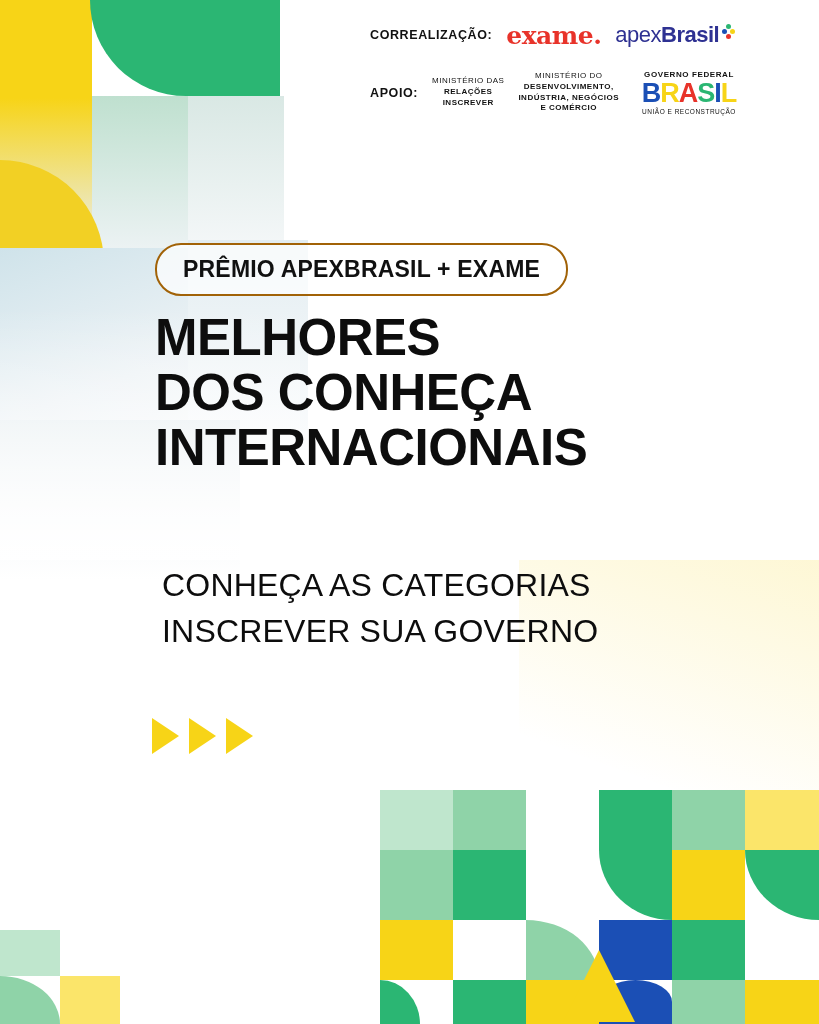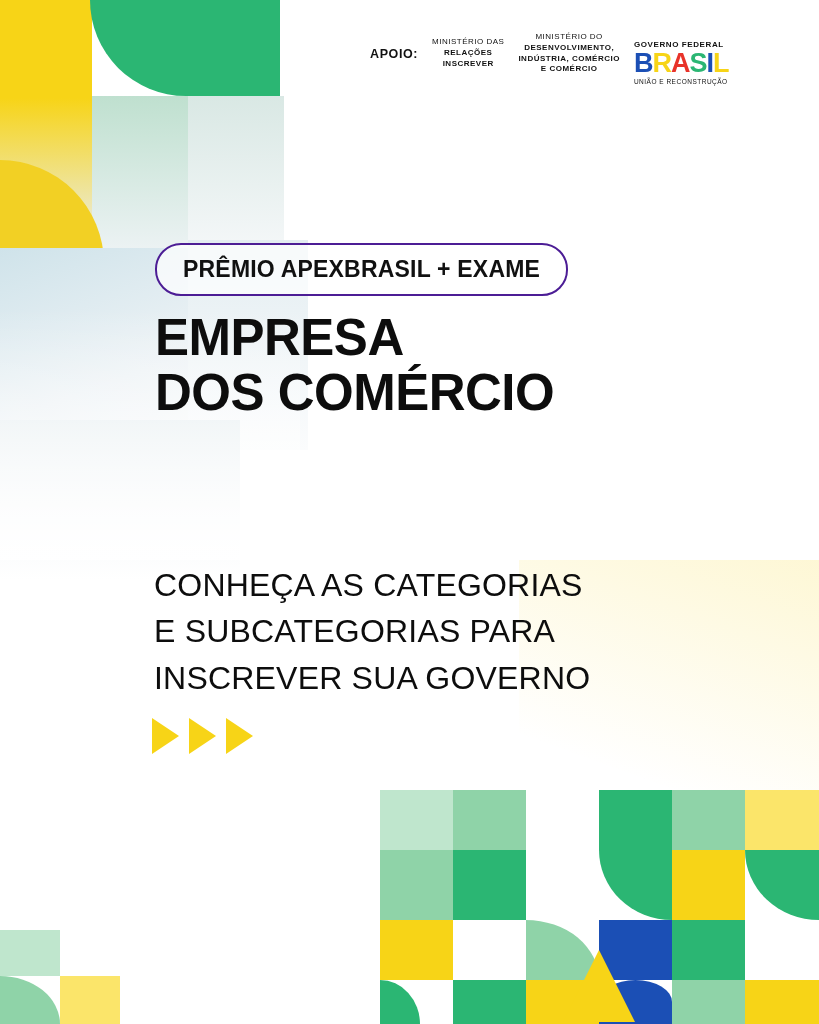--- a/index.html
+++ b/index.html
@@ -175,21 +175,21 @@
     line-height: 1.35;
     color: #111;
     text-align: center;
     letter-spacing: 0.5px;
   }
   .min-block .thin { font-weight: normal; }
   .min-block .thick { font-weight: bold; }
 
   .gov-logo {
     width: 112px;
-    margin-top: 18px;
+    text-align: center;
   }
   .gov-top {
     font-size: 8px;
     font-weight: bold;
     letter-spacing: 0.6px;
     color: #111;
   }
   .gov-brasil {
     font-size: 27px;
     font-weight: bold;
@@ -206,42 +206,42 @@
   .gov-bottom {
     font-size: 6.5px;
     letter-spacing: 0.5px;
     color: #111;
   }
 
   
   .badge {
     position: absolute;
     left: 155px; top: 243px;
-    border: 2px solid #4c1d95;
+    border: 2px solid #a16207;
     border-radius: 26px;
     padding: 11px 26px;
     font-size: 23px;
     font-weight: bold;
     letter-spacing: 0.2px;
     color: #111;
     background: rgba(255,255,255,0.7);
   }
   .title {
     position: absolute;
     left: 155px; top: 310px;
     font-size: 51px;
     font-weight: bold;
     line-height: 1.08;
     letter-spacing: -0.5px;
     color: #0d0d0d;
     width: 620px;
   }
   .subtitle {
     position: absolute;
-    left: 154px; top: 562px;
+    left: 162px; top: 562px;
     font-size: 32px;
     line-height: 1.45;
     letter-spacing: 0.2px;
     color: #0d0d0d;
     width: 640px;
   }
   .arrows {
     position: absolute;
     left: 152px; top: 718px;
     display: flex;
@@ -310,57 +310,70 @@
 
   <div class="deco bl">
     <div class="cell c-green-ll" style="left:0;top:0;width:60px;height:46px;"></div>
     <div class="cell c-white" style="left:60px;top:0;width:60px;height:46px;"></div>
     <div class="cell c-green-l q-tr" style="left:0;top:46px;width:60px;height:48px;"></div>
     <div class="cell c-yellow-l" style="left:60px;top:46px;width:60px;height:48px;"></div>
   </div>
 
   <div class="header">
 
+    <div class="logo-row">
+      <div class="row-label">CORREALIZAÇÃO:</div>
+      <div class="exame-logo">exame.</div>
+      <div class="apex-logo">
+        <span>apex</span><span class="bold">Brasil</span>
+        <span class="apex-dots">
+          <i></i>
+            <i></i>
+            <i></i>
+            <i></i>
+        </span>
+      </div>
+    </div>
 
     <div class="logo-row">
       <div class="row-label">APOIO:</div>
 
       <div class="min-block">
         <div class="thin">MINISTÉRIO DAS</div>
         <div class="thick">RELAÇÕES</div>
         <div class="thick">INSCREVER</div>
       </div>
 
       <div class="min-block">
         <div class="thin">MINISTÉRIO DO</div>
         <div class="thick">DESENVOLVIMENTO,</div>
-        <div class="thick">INDÚSTRIA, COMÉRCIO</div>
+        <div class="thick">INDÚSTRIA, NEGÓCIOS</div>
         <div class="thick">E COMÉRCIO</div>
       </div>
 
       <div class="gov-logo">
         <div class="gov-top">GOVERNO FEDERAL</div>
         <div class="gov-brasil">
           <span>B</span><span>R</span><span>A</span><span>S</span><span>I</span><span>L</span>
         </div>
         <div class="gov-bottom">UNIÃO E RECONSTRUÇÃO</div>
       </div>
     </div>
   </div>
 
   <div class="badge">PRÊMIO APEXBRASIL + EXAME</div>
 
   <div class="title">
-    <div>EMPRESA</div>
-    <div>DOS COMÉRCIO</div>
+    <div>MELHORES</div>
+    <div>DOS CONHEÇA</div>
+    <div>INTERNACIONAIS</div>
   </div>
 
   <div class="subtitle">
     <div>CONHEÇA AS CATEGORIAS</div>
-    <div>E SUBCATEGORIAS PARA</div>
     <div>INSCREVER SUA GOVERNO</div>
   </div>
 
   <div class="arrows">
     <div class="arrow"></div>
     <div class="arrow"></div>
     <div class="arrow"></div>
   </div>
 
 </div>

